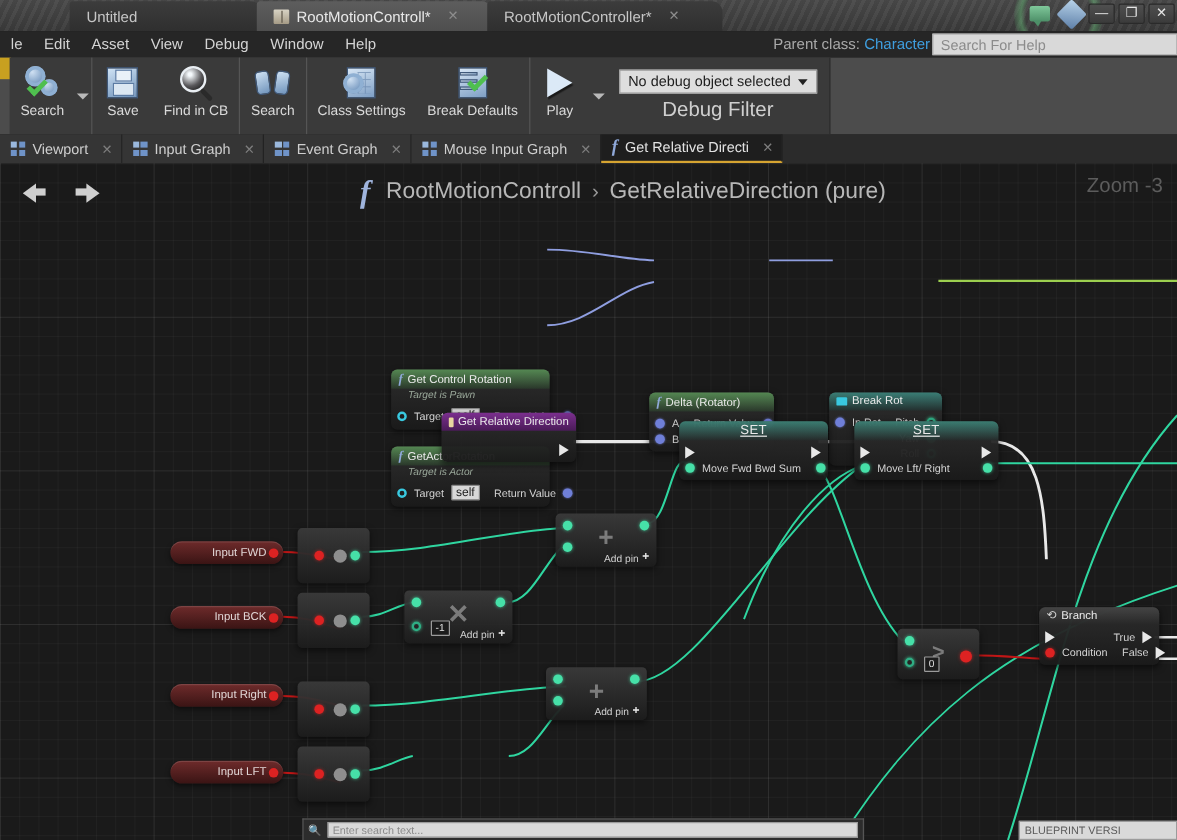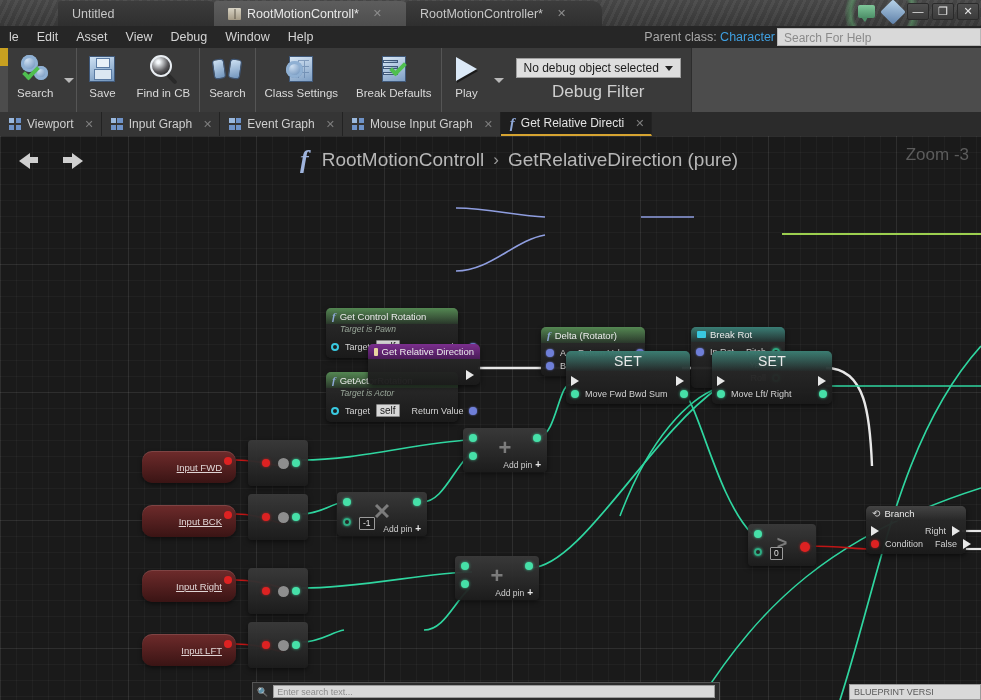--- a/index.html
+++ b/index.html
@@ -241,21 +241,21 @@
     box-shadow: 0 2px 5px rgba(0,0,0,.55);
     color: #d8d8d8; font-size: 9.5px;
   }
   .nhdr {
     border-radius: 5px 5px 0 0; padding: 2px 6px;
     font-size: 9.5px; color: #eaeaea; display: flex; align-items: center; gap: 4px;
     white-space: nowrap; overflow: hidden;
   }
   .nhdr.pure { background: linear-gradient(180deg, rgba(86,140,84,0.95), rgba(46,84,48,0.35)); }
   .nhdr.set  { background: linear-gradient(180deg, rgba(70,190,170,0.55), rgba(30,60,60,0.15));
-               justify-content: center; font-size: 14px; letter-spacing: .3px; }
+               justify-content: center; font-size: 11px; letter-spacing: .3px; text-decoration: underline; }
   .nhdr.entry{ background: linear-gradient(180deg, #7b2f8e, #4a1b58); }
   .nhdr.util { background: linear-gradient(180deg, rgba(60,140,130,0.85), rgba(28,60,58,0.4)); }
   .nhdr.ctrl { background: linear-gradient(180deg, rgba(70,70,70,0.9), rgba(36,36,36,0.5)); }
   .nsub { font-style: italic; color: #9aa89a; font-size: 8.5px; padding: 0 6px 2px 14px; }
   .nbody { padding: 3px 0 4px; position: relative; }
   .prow { display: flex; align-items: center; justify-content: space-between; padding: 1px 5px; min-height: 13px; gap: 6px; }
   .pin { width: 8px; height: 8px; border-radius: 50%; flex: 0 0 8px; }
   .pin.blue { background:#6f7fd8; box-shadow: 0 0 2px #6f7fd8; }
   .pin.green { background:#46e0a8; box-shadow: 0 0 3px rgba(70,224,168,.8); }
   .pin.green.hollow { background: transparent; border: 2px solid #2fae84; }
@@ -273,25 +273,25 @@
     border:1px solid #888; border-radius:1px; line-height: 11px;
   }
   .numbox {
     background:#1c1c1c; color:#e0e0e0; font-size:8.5px; padding:0 3px;
     border:1px solid #9b9b9b; border-radius:1px; line-height:11px;
   }
   .addpin { font-size: 8.5px; color: #d0d0d0; display:flex; align-items:center; gap:3px; }
   .addpin .plus { font-size: 10px; color:#e8e8e8; font-weight: bold; }
 
   .varnode {
-    position: absolute; height: 32px; border-radius: 10px;
+    position: absolute; height: 19px; border-radius: 10px;
     background: linear-gradient(180deg, #6e2b2b, #3a1414);
     box-shadow: inset 0 1px 0 rgba(255,255,255,.12), 0 2px 4px rgba(0,0,0,.5);
     display: flex; align-items: center; justify-content: flex-end;
-    padding-right: 14px; color: #e0d5d5; font-size: 9.5px; text-decoration: underline;
+    padding-right: 14px; color: #e0d5d5; font-size: 9.5px;
   }
   .varnode .opin { position: absolute; right: 4px; top: 5.5px; width: 8px; height: 8px; border-radius: 50%; background:#dd2222; }
 
   .opnode {
     position: absolute; border-radius: 4px;
     background: linear-gradient(180deg, rgba(58,58,58,0.95), rgba(28,28,28,0.95));
     box-shadow: 0 2px 5px rgba(0,0,0,.5);
   }
   .opglyph {
     position: absolute; left: 50%; top: 46%; transform: translate(-50%,-50%);
@@ -787,21 +787,21 @@
 
     <div class="node" style="left:866px; top:370px; width:100px;">
       <div class="nhdr ctrl">
         <span style="display:inline-block;color:#cfcfcf;font-size:10px;line-height:1;">⟲</span>
         <span>Branch</span>
       </div>
       <div class="nbody">
         <div class="prow">
           <span class="exec"></span>
           <span style="flex:1"></span>
-          <span class="plabel">Right</span>
+          <span class="plabel">True</span>
           <span class="exec"></span>
         </div>
         <div class="prow">
           <span class="pin red"></span>
           <span class="plabel">Condition</span>
           <span style="flex:1"></span>
           <span class="plabel">False</span>
           <span class="exec"></span>
         </div>
       </div>

